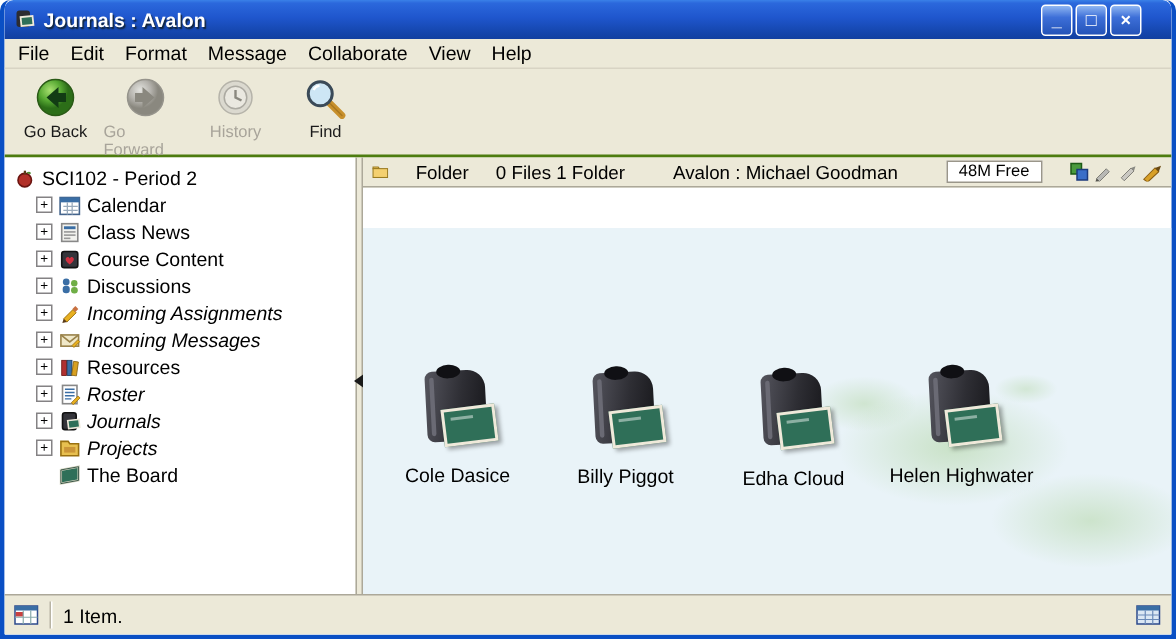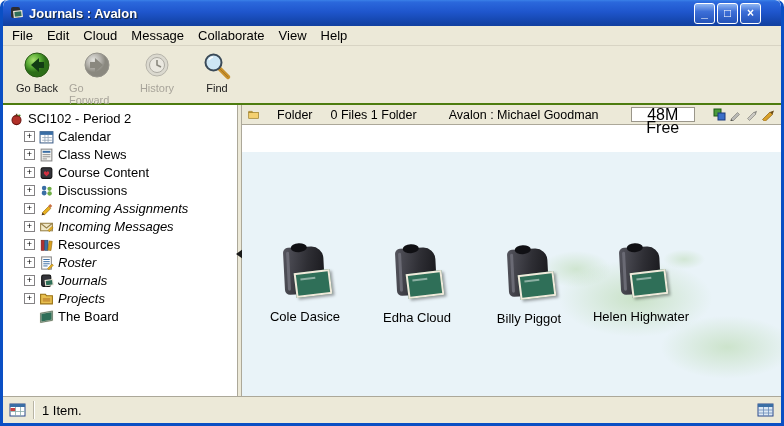--- a/index.html
+++ b/index.html
@@ -46,21 +46,21 @@
 
   .splitter { width:5px; background:#ece9d8; border-left:1px solid #aca899; border-right:1px solid #aca899; position:relative; }
   .collapse-arrow { position:absolute; left:-2px; top:144px; width:0; height:0;
     border-top:5px solid transparent; border-bottom:5px solid transparent; border-right:7px solid #1a1a1a; }
 
   
   .rightpane { flex:1; display:flex; flex-direction:column; min-width:0; }
   .pane-header { height:20px; flex:0 0 20px; background:#ece9d8; border-bottom:1px solid #aca899;
     display:flex; align-items:center; padding:0 6px 0 6px; gap:18px; font-size:12.5px; }
   .pane-header .seg { white-space:nowrap; }
-  .freebox { width:92px; height:15px; background:#fff; border:1px solid #9a968a; font-size:16px;
+  .freebox { width:92px; height:15px; background:#fff; border:1px solid #9a968a; font-size:11px;
     text-align:center; line-height:13px; margin-left:14px; }
   .hicons { margin-left:auto; display:flex; align-items:center; gap:3px; }
 
   .content { flex:1; position:relative; background-color:#e9f3f8;
     background-image:
       radial-gradient(ellipse 110px 55px at 73% 60%, rgba(176,212,160,.55), transparent 70%),
       radial-gradient(ellipse 50px 26px at 62% 48%, rgba(176,212,160,.45), transparent 70%),
       radial-gradient(ellipse 95px 45px at 90% 80%, rgba(176,212,160,.5), transparent 70%),
       radial-gradient(ellipse 30px 14px at 82% 44%, rgba(176,212,160,.4), transparent 70%);
     display:flex; align-items:center; padding:20px 0 0 10px;margin-top:27px; }
@@ -101,21 +101,21 @@
     </svg>
     <span class="title">Journals : Avalon</span>
     <div class="winbtn">_</div>
     <div class="winbtn">□</div>
     <div class="winbtn">×</div>
   </div>
 
   <div class="menubar">
     <span>File</span>
     <span>Edit</span>
-    <span>Cloud</span>
+    <span>Format</span>
     <span>Message</span>
     <span>Collaborate</span>
     <span>View</span>
     <span>Help</span>
   </div>
 
   <div class="toolbar">
     <div class="tbtn">
       <svg width="30" height="30" viewBox="0 0 30 30">
         <defs>
@@ -326,28 +326,28 @@
               <div class="book"></div>
               <div class="board"></div>
             </div>
           <span class="desk-label">Cole Dasice</span>
         </div>
         <div class="desk-item">
           <div class="journal">
               <div class="book"></div>
               <div class="board"></div>
             </div>
-          <span class="desk-label">Edha Cloud</span>
+          <span class="desk-label">Billy Piggot</span>
         </div>
         <div class="desk-item">
           <div class="journal">
               <div class="book"></div>
               <div class="board"></div>
             </div>
-          <span class="desk-label">Billy Piggot</span>
+          <span class="desk-label">Edha Cloud</span>
         </div>
         <div class="desk-item">
           <div class="journal">
               <div class="book"></div>
               <div class="board"></div>
             </div>
           <span class="desk-label">Helen Highwater</span>
         </div>
       </div>
     </div>

